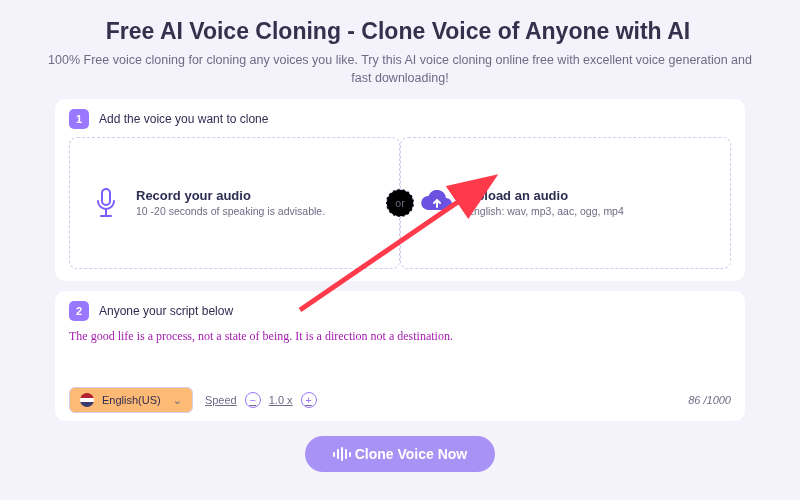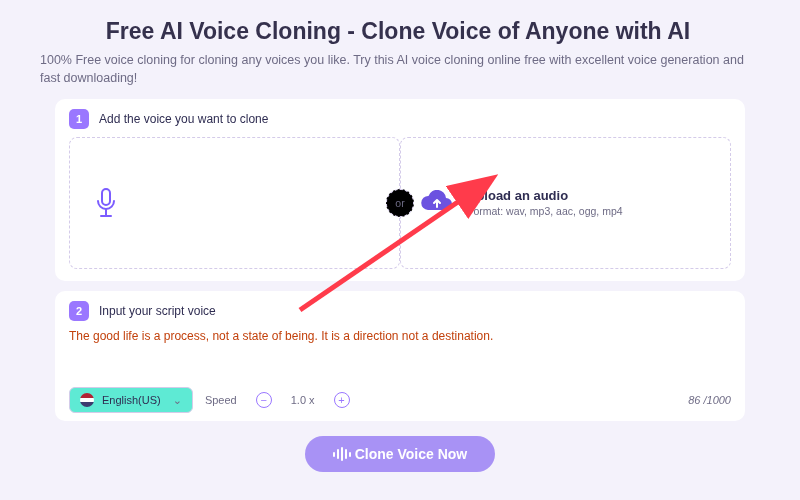--- a/index.html
+++ b/index.html
@@ -13,39 +13,39 @@
     --card-bg:#ffffff;
   }
   *{box-sizing:border-box;font-family:'Segoe UI',Arial,sans-serif;}
   body{
     margin:0;width:800px;height:500px;overflow:hidden;
     background:var(--bg);color:var(--text);
     display:flex;flex-direction:column;align-items:center;
     padding:18px 28px 0 28px;position:relative;
   }
   .title{font-size:23px;font-weight:700;color:#35314d;text-align:center;margin:0 4px 6px 0;}
-  .subtitle{font-size:12.5px;color:var(--text-grey);line-height:1.45;margin:0 0 12px 0;max-width:720px;}
+  .subtitle{font-size:12.5px;color:var(--text-grey);text-align:center;line-height:1.45;margin:0 0 12px 0;max-width:720px;}
   .panel{width:690px;background:var(--card-bg);border-radius:10px;padding:10px 14px 12px 14px;margin-bottom:10px;}
   .panel.script{padding:10px 14px 8px 14px;}
   .step-row{display:flex;align-items:center;gap:10px;margin-bottom:8px;}
   .step-badge{width:20px;height:20px;border-radius:5px;background:var(--purple);color:#fff;font-size:11px;font-weight:600;display:flex;align-items:center;justify-content:center;}
   .step-label{font-size:12px;color:var(--text);}
   .options{display:flex;align-items:center;gap:0;position:relative;height:132px;}
   .opt-card{flex:1;border:1.5px dashed var(--border);border-radius:8px;height:132px;display:flex;align-items:center;gap:12px;padding:0 18px;position:relative;z-index:1;background:#fff;}
   .or-circle{width:28px;height:28px;border-radius:50%;background:#000000;border:1px dashed var(--border);display:flex;align-items:center;justify-content:center;font-size:10.5px;color:var(--text-grey);margin:12px -14px;z-index:3;position:relative;}
   .opt-icon{width:36px;height:36px;display:flex;align-items:center;justify-content:center;flex-shrink:0;}
   .opt-text h3{margin:0 0 1px 0;font-size:13px;font-weight:700;color:#2f2d52;}
   .opt-text p{margin:0;font-size:10.5px;color:var(--text-grey);line-height:1.4;}
-  .script-text{font-size:12px;color:#c2410c;min-height:52px;}
+  .script-text{font-size:12px;color:#a21caf;min-height:52px;font-family:Liberation Serif, serif;}
   .script-foot{display:flex;align-items:center;justify-content:space-between;margin-top:6px;}
   .foot-left{display:flex;align-items:center;gap:12px;}
-  .lang-select{display:flex;align-items:center;gap:8px;border:1px solid var(--border);border-radius:6px;padding:5px 10px;font-size:11px;color:var(--text);background:#5eead4;}
+  .lang-select{display:flex;align-items:center;gap:8px;border:1px solid var(--border);border-radius:6px;padding:5px 10px;font-size:11px;color:var(--text);background:#fdba74;}
   .flag{width:14px;height:14px;border-radius:50%;background:linear-gradient(#b22234 0 33%,#fff 33% 66%,#3c3b6e 66% 100%);}
   .chev{margin-left:4px;color:var(--text-grey);}
-  .speed-group{display:flex;align-items:center;gap:19px;font-size:11px;color:var(--text-grey);}
+  .speed-group{display:flex;align-items:center;gap:8px;font-size:11px;color:var(--text-grey);text-decoration:underline;}
   .sp-btn{width:16px;height:16px;border-radius:50%;border:1px solid var(--purple);color:var(--purple);display:flex;align-items:center;justify-content:center;font-size:11px;line-height:1;}
   .counter{font-size:11px;color:var(--text-grey);font-style:italic;}
   .cta{background:var(--purple-soft);color:#fff;border:none;border-radius:22px;padding:10px 28px;font-size:14px;font-weight:600;display:flex;align-items:center;gap:4px;margin:5px 0 0 0;}
   .wave{display:flex;gap:2px;align-items:center;}
   .wave span{width:2px;background:#fff;border-radius:2px;}
   .wave span:nth-child(1){height:5px}.wave span:nth-child(2){height:10px}.wave span:nth-child(3){height:14px}.wave span:nth-child(4){height:10px}.wave span:nth-child(5){height:5px}
   .arrow-overlay{position:absolute;z-index:20;left:270px;top:160px;pointer-events:none;}
 </style>
 </head>
 <body>
@@ -61,41 +61,45 @@
   <div class="options">
     <div class="opt-card">
       <div class="opt-icon">
         <svg width="28" height="32" viewBox="0 0 28 32" fill="none">
           <rect x="10" y="2" width="8" height="16" rx="4" stroke="#7b5cff" stroke-width="2"></rect>
           <path d="M6 14c0 4.4 3.6 8 8 8s8-3.6 8-8" stroke="#7b5cff" stroke-width="2" stroke-linecap="round"></path>
           <line x1="14" y1="22" x2="14" y2="28" stroke="#7b5cff" stroke-width="2" stroke-linecap="round"></line>
           <line x1="9" y1="29" x2="19" y2="29" stroke="#7b5cff" stroke-width="2" stroke-linecap="round"></line>
         </svg>
       </div>
+      <div class="opt-text">
+        <h3>Record your audio</h3>
+        <p>10 -20 seconds of speaking is advisable.</p>
+      </div>
     </div>
     <div class="or-circle">or</div>
     <div class="opt-card">
       <div class="opt-icon">
         <svg width="34" height="26" viewBox="0 0 34 26">
           <path d="M26 20a6 6 0 0 0 0-12 9 9 0 0 0-17.5-2A7 7 0 0 0 8 20h18z" fill="#6c52e0"></path>
           <path d="M17 17v-7m0 0l-3 3m3-3l3 3" stroke="#fff" stroke-width="2" stroke-linecap="round" stroke-linejoin="round"></path>
         </svg>
       </div>
       <div class="opt-text">
         <h3>Upload an audio</h3>
-        <p>Format: wav, mp3, aac, ogg, mp4</p>
+        <p>English: wav, mp3, aac, ogg, mp4</p>
       </div>
     </div>
   </div>
 </div>
 
 <div class="panel script">
   <div class="step-row">
     <div class="step-badge">2</div>
-    <div class="step-label">Input your script voice</div>
+    <div class="step-label">Anyone your script below</div>
   </div>
   <div class="script-text">The good life is a process, not a state of being. It is a direction not a destination.</div>
   <div class="script-foot">
     <div class="foot-left">
       <div class="lang-select">
         <span class="flag"></span>
         <span>English(US)</span>
         <span class="chev">⌄</span>
       </div>
       <div class="speed-group">

